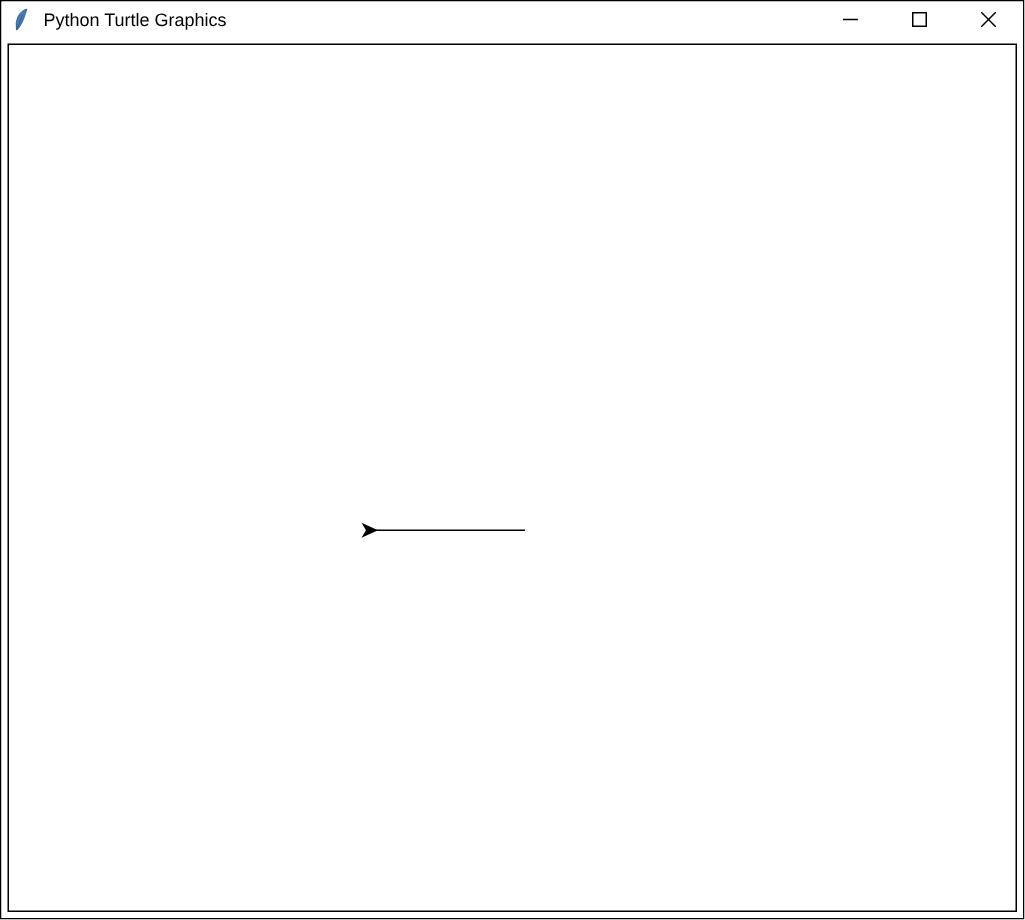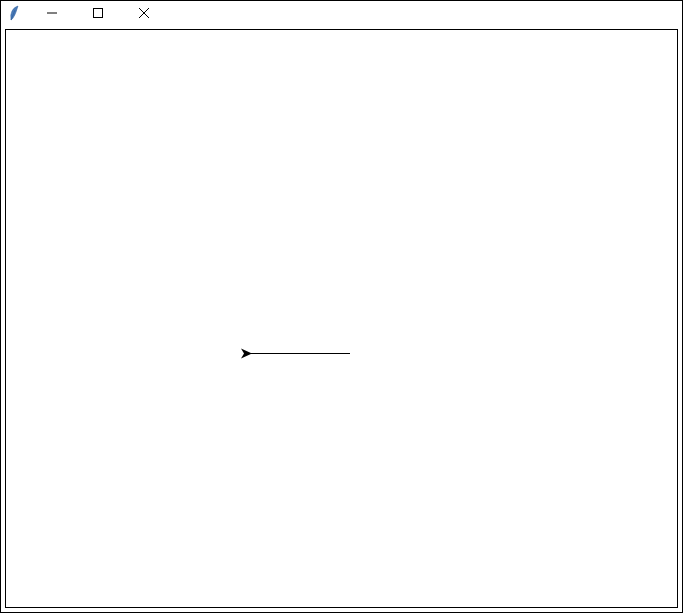--- a/index.html
+++ b/index.html
@@ -89,20 +89,21 @@
 <body>
 
 <div class="window">
   <div class="titlebar">
     <div class="titlebar-icon">
       <svg width="14" height="16" viewBox="0 0 14 16">
         <path d="M 3 15 Q 2 10 4 6 Q 6 2 10 1 Q 9 4 8 7 Q 7 10 5 13 Q 4 14.5 3 15 Z" fill="#4a7bb8" stroke="#2a5a98" stroke-width="0.5"></path>
         <line x1="3" y1="15" x2="7" y2="5" stroke="#2a5a98" stroke-width="0.6"></line>
       </svg>
     </div>
+    <div class="titlebar-title">Python Turtle Graphics</div>
     <div class="titlebar-controls">
       <button class="titlebar-btn" aria-label="Minimize">
         <svg width="10" height="10" viewBox="0 0 10 10">
           <line x1="0" y1="5" x2="10" y2="5" stroke="#000" stroke-width="1"></line>
         </svg>
       </button>
       <button class="titlebar-btn" aria-label="Maximize">
         <svg width="10" height="10" viewBox="0 0 10 10">
           <rect x="0.5" y="0.5" width="9" height="9" fill="none" stroke="#000" stroke-width="1"></rect>
         </svg>

